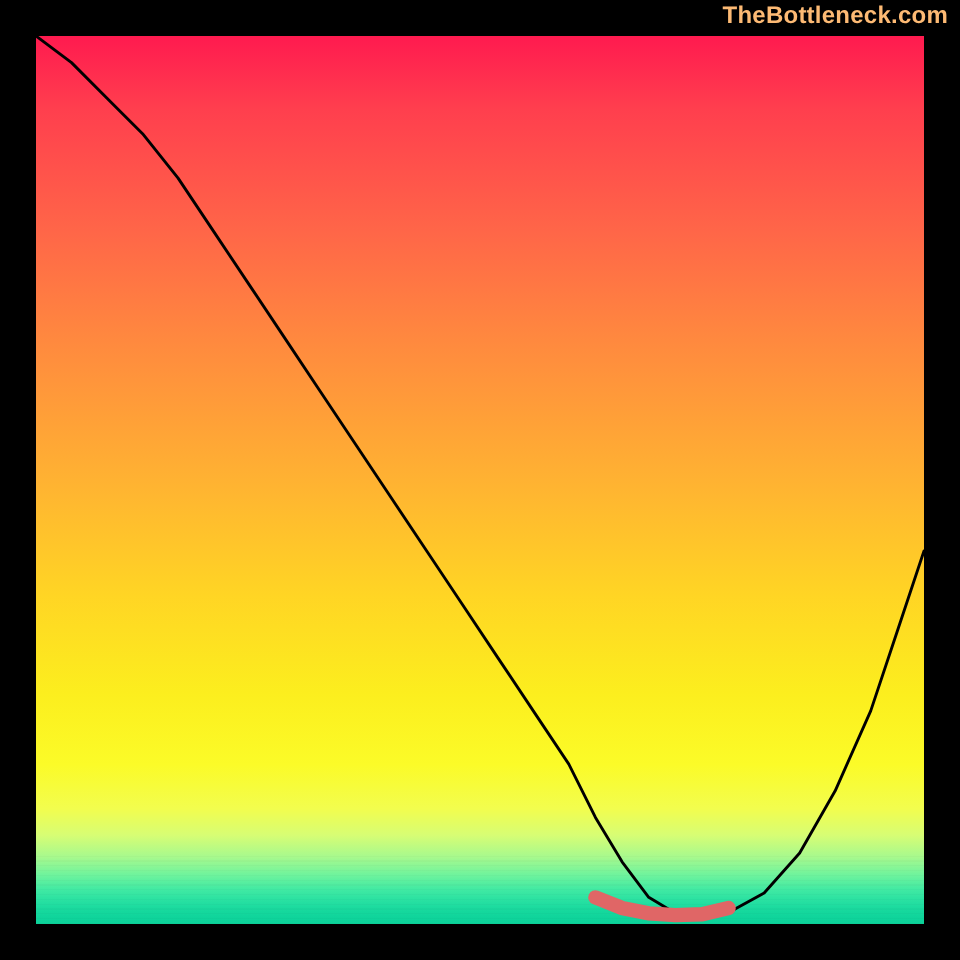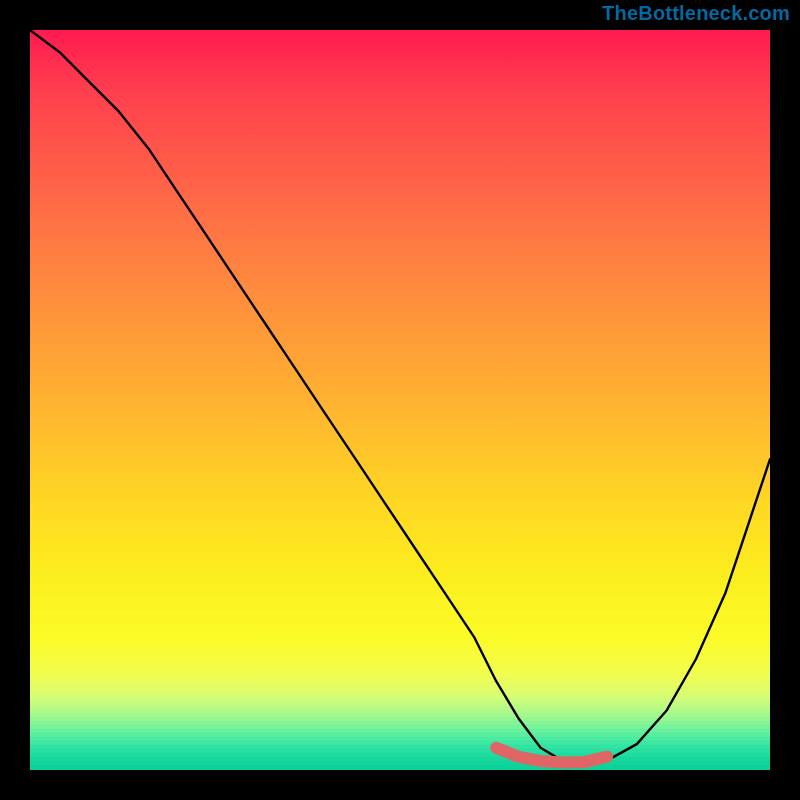--- a/index.html
+++ b/index.html
@@ -10,21 +10,21 @@
     height: 800px;
     background: #000;
   }
   .watermark {
     position: absolute;
     top: 2px;
     right: 10px;
     font-family: Arial, Helvetica, sans-serif;
     font-size: 20px;
     font-weight: bold;
-    color: #0369a1;
+    color: #fdba74;
     letter-spacing: 0.2px;
     z-index: 10;
   }
   .plot {
     position: absolute;
     left: 30px;
     top: 30px;
     width: 740px;
     height: 740px;
   }

